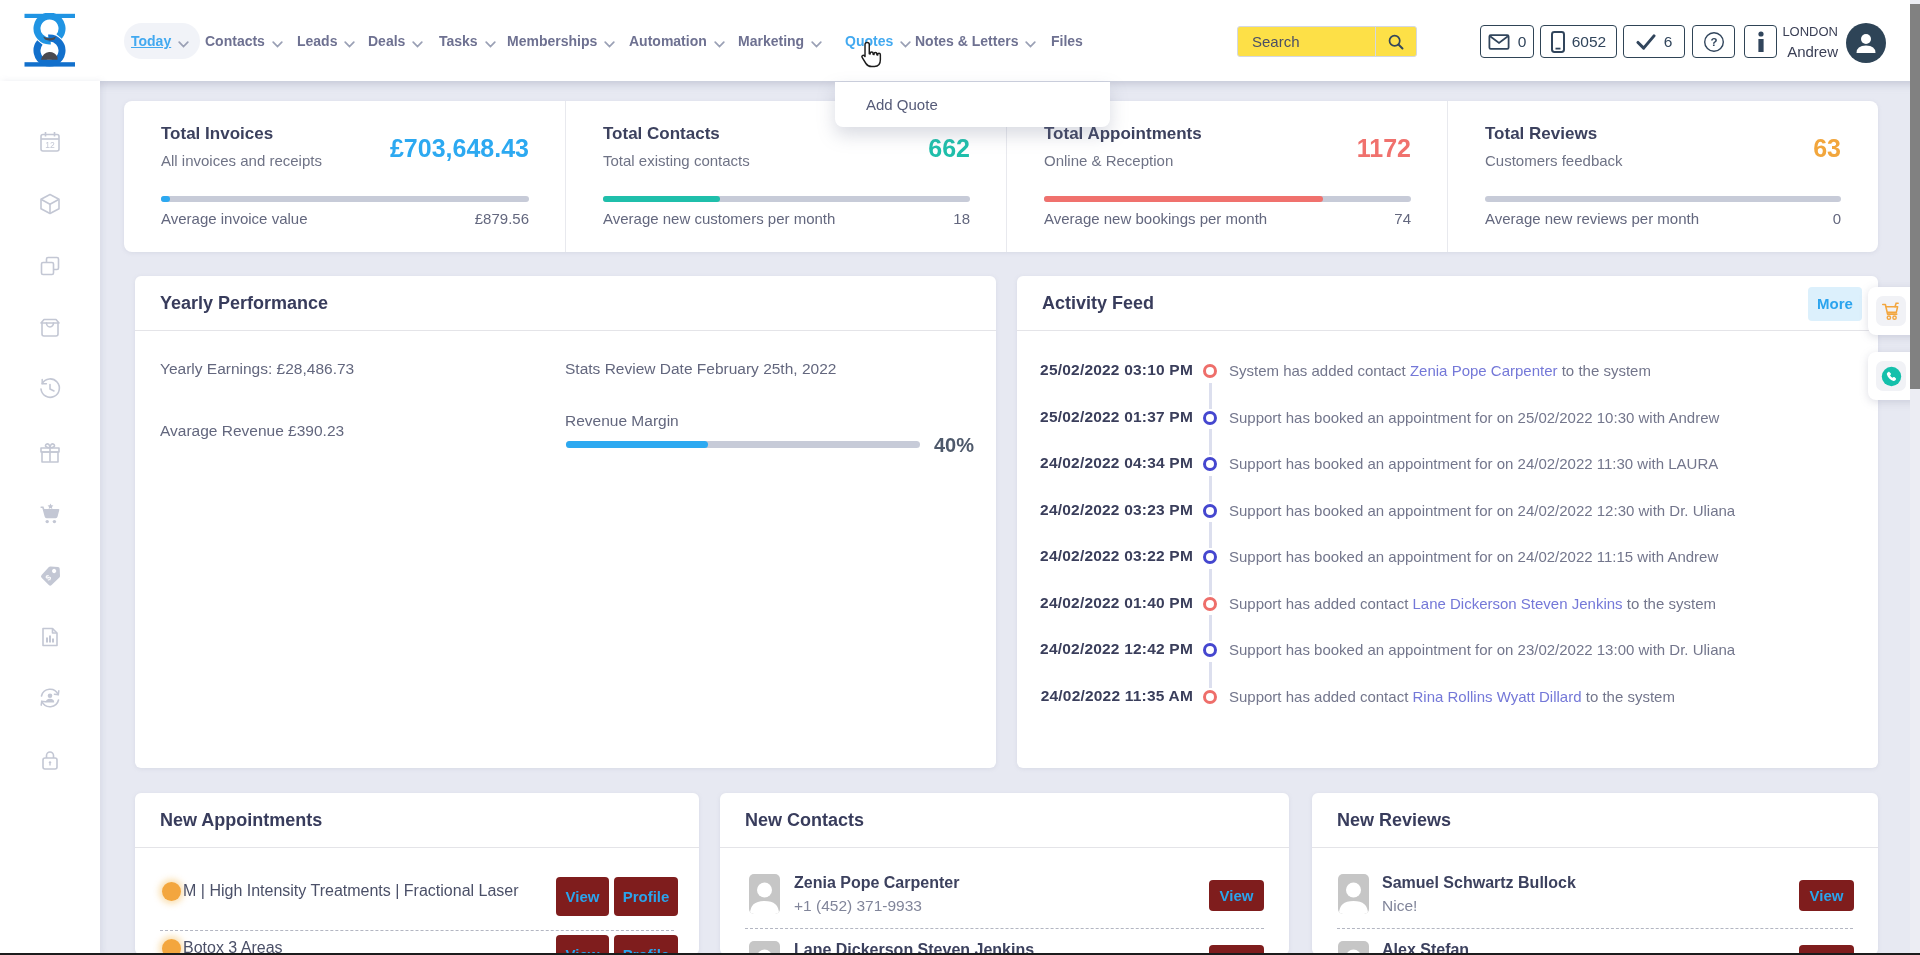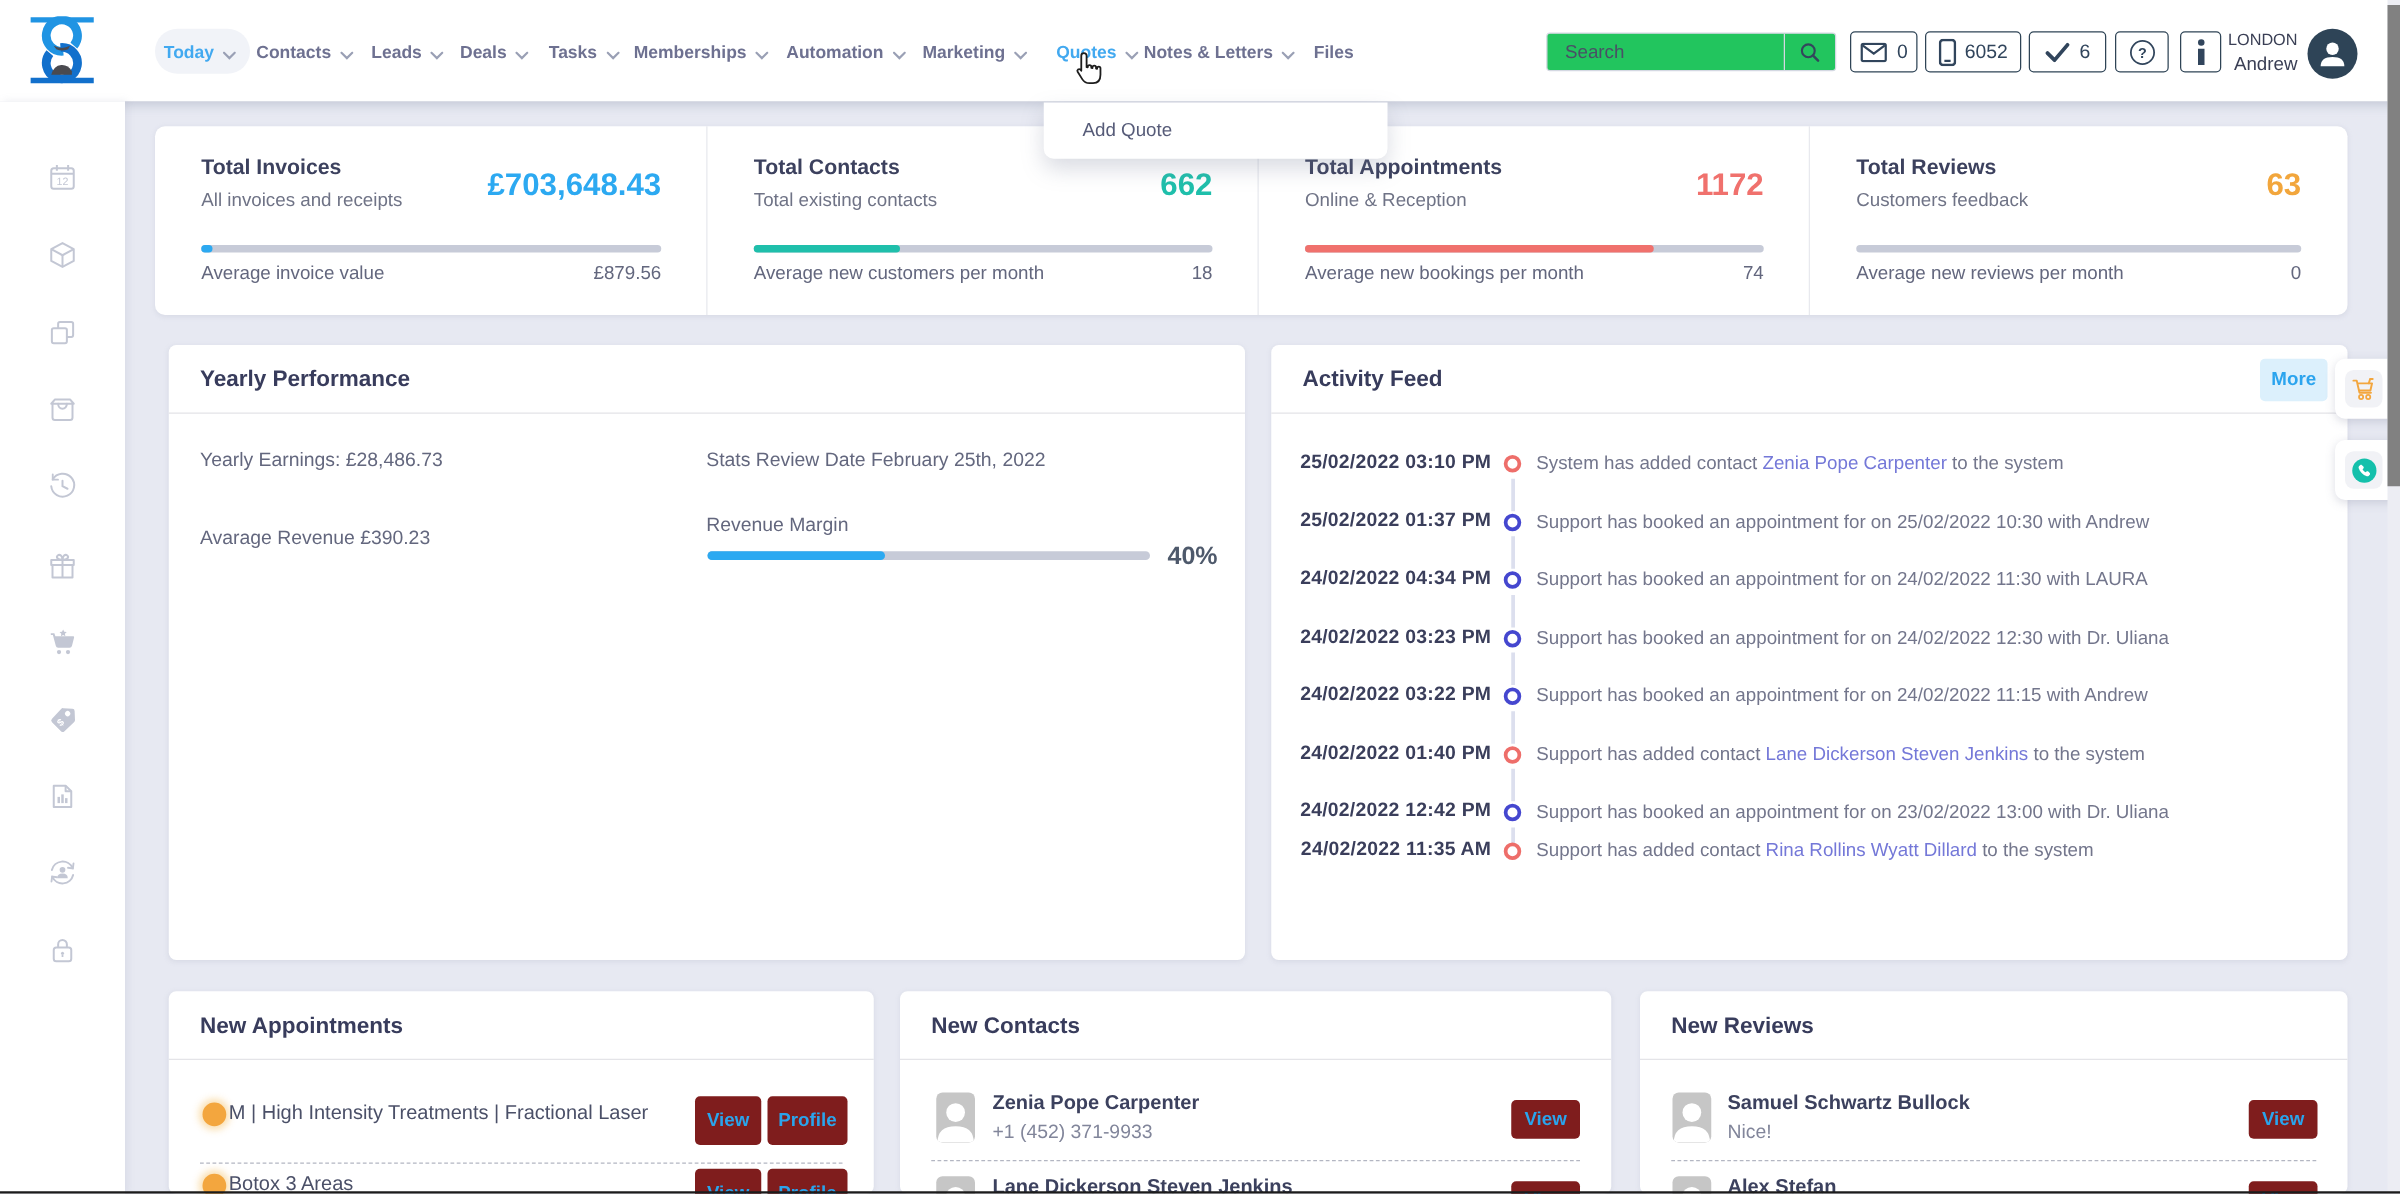--- a/index.html
+++ b/index.html
@@ -6,21 +6,21 @@
 html,body { width:1920px; height:955px; overflow:hidden; }
 body { font-family:"Liberation Sans", sans-serif; background:#e7e9f2; position:relative; }
 .abs { position:absolute; }
 
 #header { position:absolute; left:0; top:0; width:1920px; height:81px; background:#ffffff; z-index:50; box-shadow:0 3px 8px rgba(140,146,172,0.38); }
 .navitem { position:absolute; top:32px; display:flex; align-items:center; font-size:14px; color:#6e7191; font-weight:700; white-space:nowrap; height:18px; }
 .navitem .car { margin-left:7px; margin-top:3px; }
 .navitem.active { color:#42a9f0; }
 #todaypill { position:absolute; left:124px; top:23px; width:76px; height:36px; background:#f1f3f8; border-radius:18px; z-index:-1; }
 
-#search { position:absolute; left:1237px; top:26px; width:232px; height:31px; border:1px solid #d4d8e2; border-radius:3px; background:#22c55e; display:flex; }
+#search { position:absolute; left:1237px; top:26px; width:180px; height:31px; border:1px solid #d4d8e2; border-radius:3px; background:#fde047; display:flex; }
 #search .ph { font-size:15px; color:#4a4f66; line-height:29px; padding-left:14px; flex:1; }
 #search .mag { width:41px; border-left:1px solid #d4d8e2; display:flex; align-items:center; justify-content:center; }
 .hbtn { position:absolute; top:25px; height:33px; border:1.7px solid #2f4456; border-radius:4px; display:flex; align-items:center; justify-content:center; color:#31455c; font-size:15.5px; font-weight:400; background:#fff; }
 #whoami { position:absolute; left:1775px; top:22px; width:63px; text-align:right; font-size:13px; color:#3a3f55; line-height:20px; font-weight:400;}
 #avatar { position:absolute; left:1846px; top:23px; width:40px; height:40px; border-radius:50%; background:#2e4457; display:flex; align-items:center; justify-content:center; }
 
 #sidebar { position:absolute; left:0; top:81px; width:100px; height:874px; background:#fff; box-shadow:2px 0 6px rgba(150,155,180,0.18); z-index:55; }
 .sicon { position:absolute; left:38px; width:24px; height:24px; }
 
 .card { position:absolute; background:#fff; border-radius:6px; box-shadow:0 1px 4px rgba(150,155,180,0.18); }
@@ -73,21 +73,21 @@
 <div id="header">
   <svg class="abs" style="left:24px;top:13px;" width="52" height="55" viewBox="0 0 52 55">
     <rect x="0.5" y="0.8" width="50.5" height="4.2" fill="#2094e3"></rect>
     <rect x="0.5" y="49.2" width="50.5" height="4.4" fill="#1270cc"></rect>
     <path d="M26.6 27.95 A12.5 12.5 0 1 1 35.1 23.5" fill="none" stroke="#2094e3" stroke-width="7"></path>
     <path d="M24.4 25.05 A12.5 12.5 0 1 1 15.9 29.5" fill="none" stroke="#1270cc" stroke-width="7"></path>
     <path d="M19 23.6 Q25.5 27 32 23.6 L30.5 26.4 Q25.5 28.4 21 26.4 Z" fill="#4a4a50"></path>
     <path d="M17 46.8 Q19 39.5 25 39 Q30.5 38.6 33.5 44 L33.5 46.8 Z" fill="#4a4a50"></path>
   </svg>
   <div id="todaypill"></div>
-  <div class="navitem active" style="left:131px;">Today<span class="car"><svg width="11" height="7" viewBox="0 0 11 7">
+  <div class="navitem active" style="left:131px;text-decoration:underline;">Today<span class="car"><svg width="11" height="7" viewBox="0 0 11 7">
           <path d="M1.2 1.2 L5.5 5.5 L9.8 1.2" fill="none" stroke="#9aa0b5" stroke-width="1.7" stroke-linecap="round"></path>
         </svg></span></div>
   <div class="navitem" style="left:205px;">Contacts<span class="car"><svg width="11" height="7" viewBox="0 0 11 7">
           <path d="M1.2 1.2 L5.5 5.5 L9.8 1.2" fill="none" stroke="#9aa0b5" stroke-width="1.7" stroke-linecap="round"></path>
         </svg></span></div>
   <div class="navitem" style="left:297px;">Leads<span class="car"><svg width="11" height="7" viewBox="0 0 11 7">
           <path d="M1.2 1.2 L5.5 5.5 L9.8 1.2" fill="none" stroke="#9aa0b5" stroke-width="1.7" stroke-linecap="round"></path>
         </svg></span></div>
   <div class="navitem" style="left:368px;">Deals<span class="car"><svg width="11" height="7" viewBox="0 0 11 7">
           <path d="M1.2 1.2 L5.5 5.5 L9.8 1.2" fill="none" stroke="#9aa0b5" stroke-width="1.7" stroke-linecap="round"></path>
@@ -334,21 +334,21 @@
   <div class="feedrow" style="top:318px;text-decoration:underline;">
       <span class="fdate">24/02/2022 01:40 PM</span>
       <span class="fring red"></span>
       <span class="ftext">Support has added contact <a>Lane Dickerson Steven Jenkins</a> to the system</span>
     </div>
   <div class="feedrow" style="top:364px;">
       <span class="fdate">24/02/2022 12:42 PM</span>
       <span class="fring"></span>
       <span class="ftext">Support has booked an appointment for on 23/02/2022 13:00 with Dr. Uliana</span>
     </div>
-  <div class="feedrow" style="top:395px;padding-left:44px;">
+  <div class="feedrow" style="top:411px;padding-left:44px;">
       <span class="fdate">24/02/2022 11:35 AM</span>
       <span class="fring red"></span>
       <span class="ftext">Support has added contact <a>Rina Rollins Wyatt Dillard</a> to the system</span>
     </div>
 </div>
 
 <div class="card" id="newappt">
   <div class="ptitle">New Appointments</div>
   <div class="pdiv"></div>
   <div class="odot" style="left:27px;top:89px;"></div>

